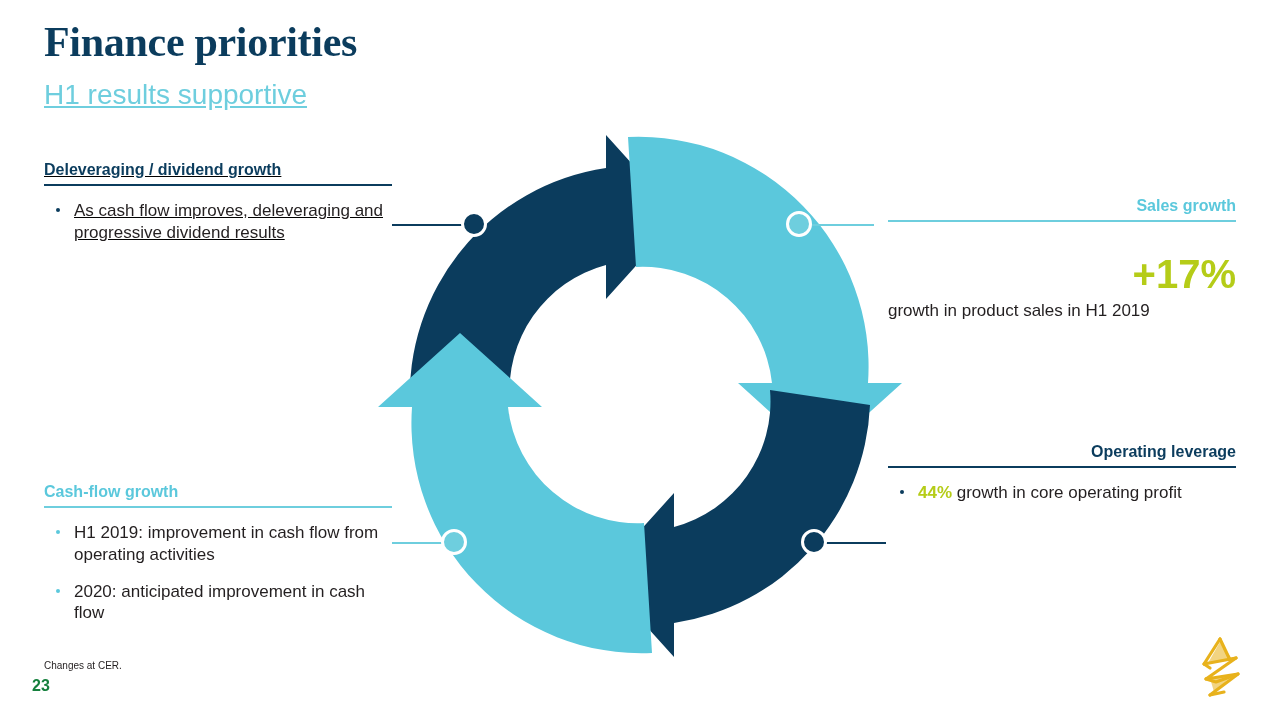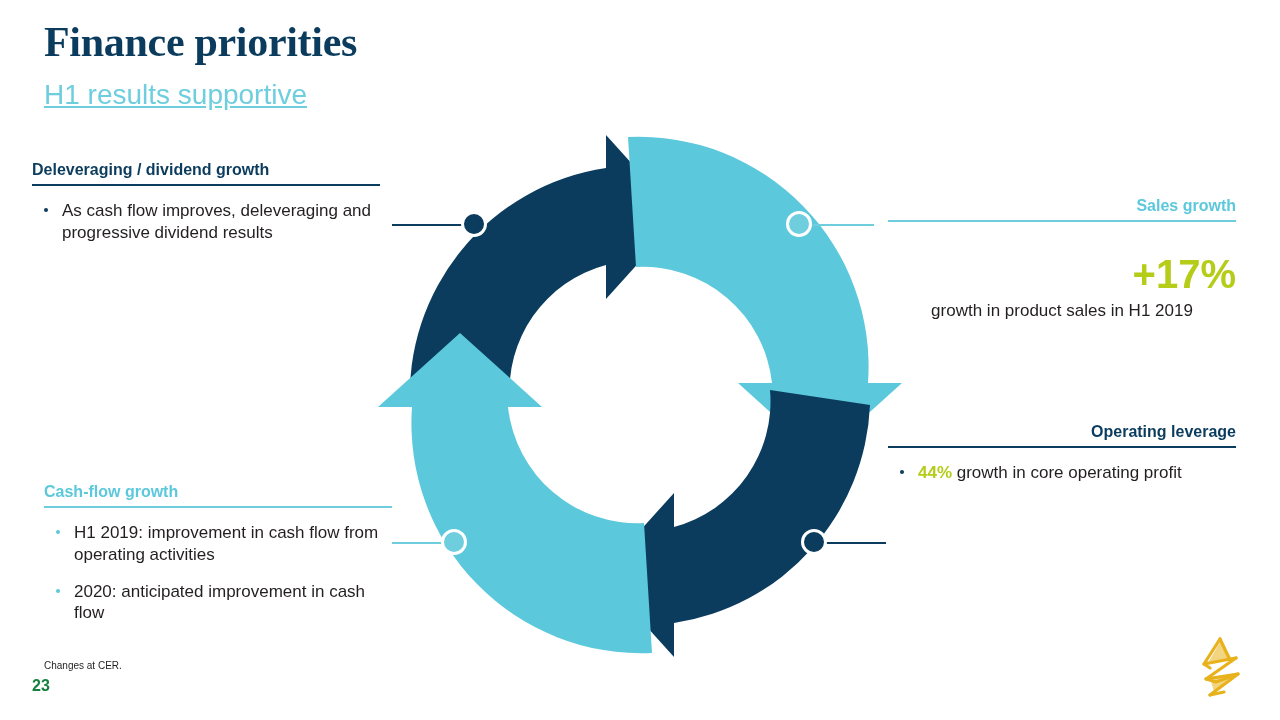--- a/index.html
+++ b/index.html
@@ -89,37 +89,37 @@
     border-radius: 50%;
     background: #0B3C5D;
   }
   ul.bullets.cyan-dots li .dot { background: #5BC8DC; }
   .pct {
     color: #B5CC18;
     font-weight: bold;
   }
 
   
-  #panel-tl { left: 32px; top: 160px; }
+  #panel-tl { left: 44px; top: 160px; text-decoration: underline; }
   #panel-bl { left: 44px; top: 446px; }
   #panel-tr { left: 888px; top: 160px; }
-  #panel-br { left: 888px; top: 422px; }
+  #panel-br { left: 888px; top: 442px; }
 
   
   .stat-big {
     margin-top: 32px;
     text-align: right;
     font-size: 40px;
     font-weight: bold;
     color: #B5CC18;
     line-height: 1.0;
   }
   .stat-sub {
     margin-top: 6px;
-    text-align: center;
+    text-align: left;
     font-size: 17px;
     line-height: 1.28;
     color: #231F20;
   }
 
   
   .connector {
     position: absolute;
     height: 0;
     border-top: 2px solid #0B3C5D;

